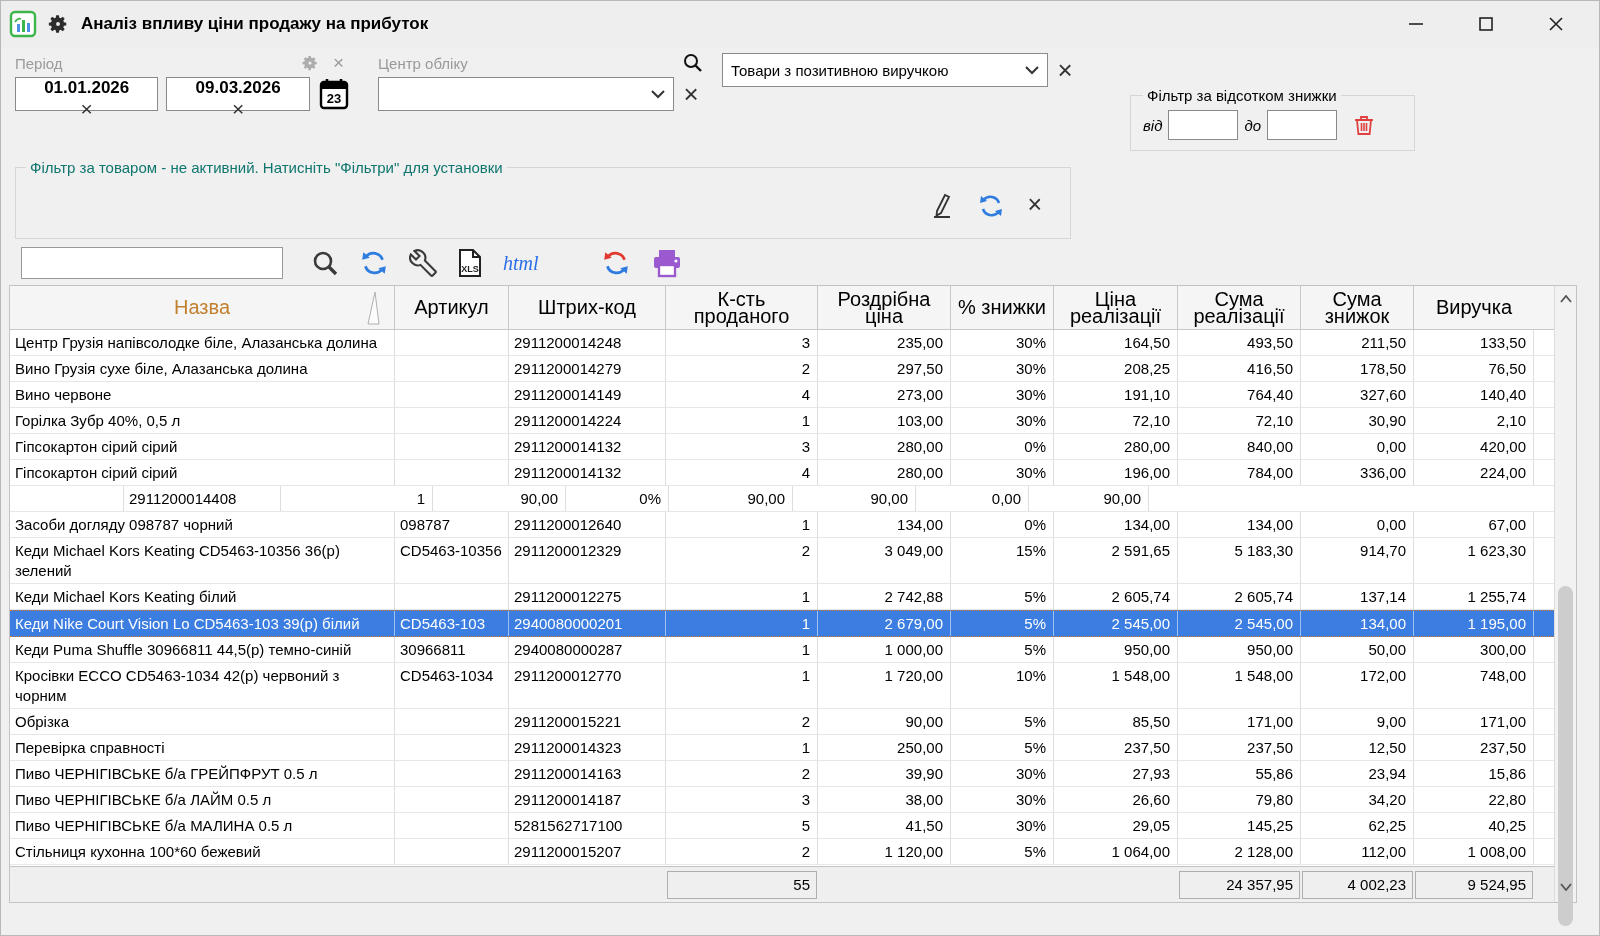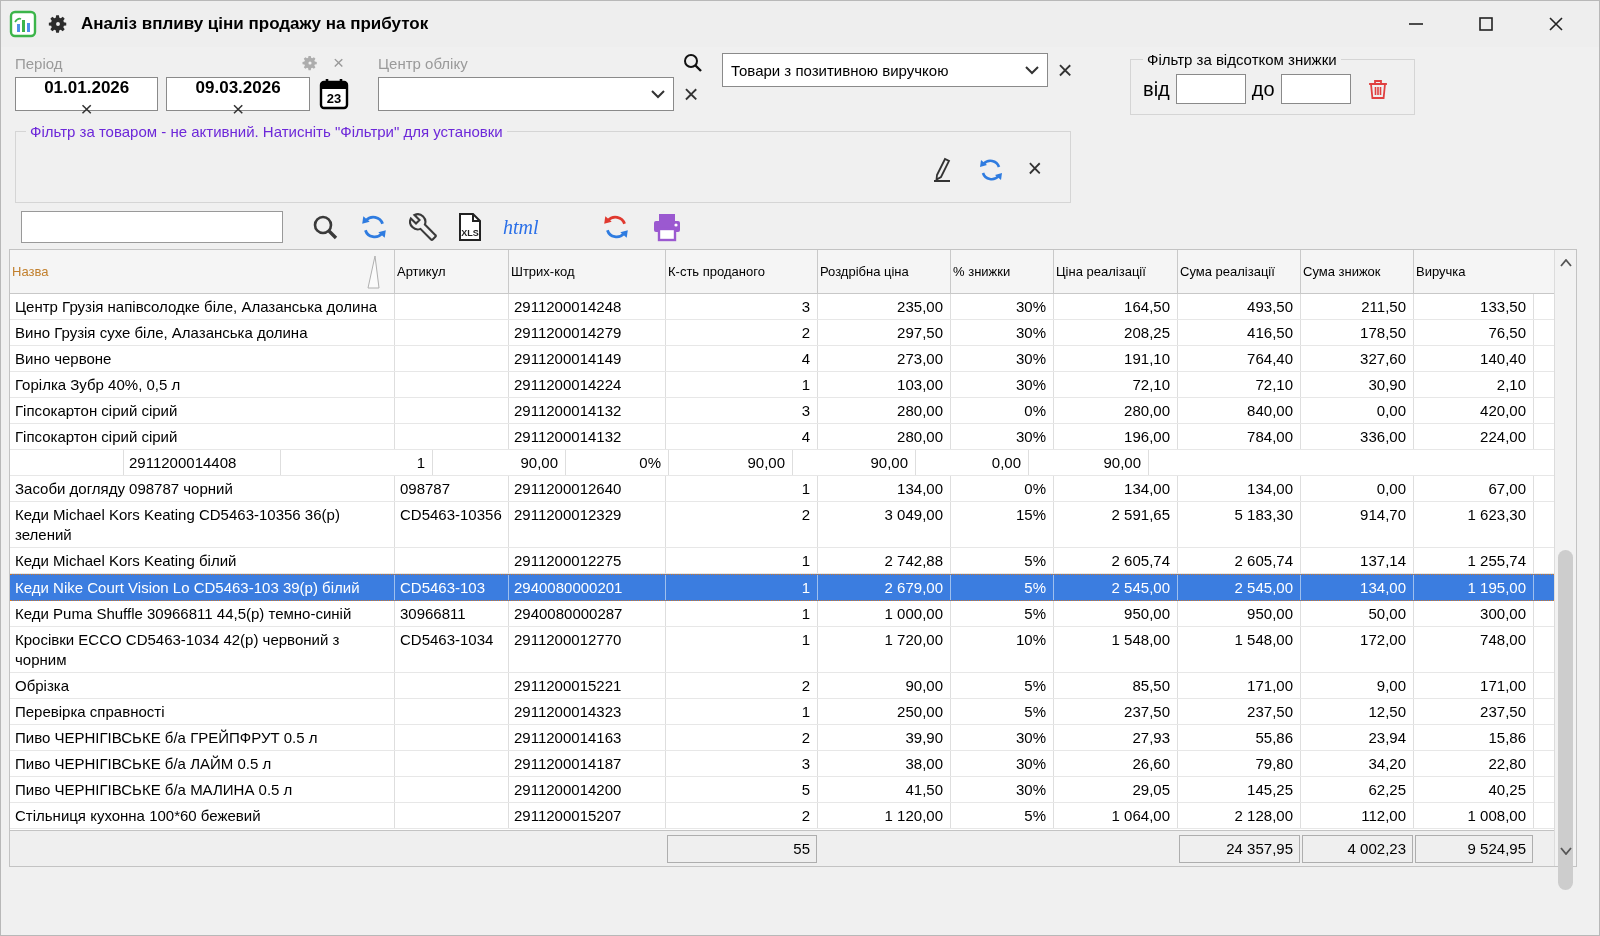--- a/index.html
+++ b/index.html
@@ -37,43 +37,43 @@
   .gray-x { color:#9a9a9a; font-size:19px; }
 
   .center-group { width:330px; margin-left:28px; }
   .combo { background:#fff; border:1px solid #8a8a8a; height:34px; flex:1; display:flex; align-items:center; padding:0 8px; font-size:15px; }
   .combo .chev { margin-left:auto; }
   .combo-x { width:34px; display:flex; align-items:center; justify-content:center; }
   .search-glyph { margin-left:auto; margin-right:4px; }
 
   .revenue-group { width:360px; margin-left:14px; }
 
-  fieldset.discount-fs { margin-left:48px; border:1px solid #d5d5d5; padding:6px 10px 10px 12px; width:285px; }
+  fieldset.discount-fs { margin-left:48px; border:1px solid #d5d5d5; padding:6px 10px 10px 12px; width:285px;margin-top:36px; }
   fieldset.discount-fs legend { font-size:15px; color:#000; padding:0 4px; }
   .discount-row { display:flex; align-items:center; gap:6px; }
   .discount-row .mini-input { width:70px; height:30px; background:#fff; border:1px solid #8a8a8a; }
-  .discount-lbl { font-size:20px; }
+  .discount-lbl { font-size:15px;font-style:italic; }
 
   fieldset.product-fs { margin:2px 0 0 14px; width:1056px; border:1px solid #d5d5d5; height:80px; padding:2px 10px; }
-  fieldset.product-fs legend { font-size:15px; color:#6d28d9; padding:0 4px; }
+  fieldset.product-fs legend { font-size:15px; color:#0f766e; padding:0 4px; }
   .product-icons { display:flex; justify-content:flex-end; gap:22px; padding:14px 18px 0 0; }
 
   
   .toolbar { display:flex; align-items:center; padding:8px 0 6px 20px; }
   .search-input { width:262px; height:32px; background:#fff; border:1px solid #999; font-size:15px; padding:0 6px; }
   .tb-icons { display:flex; align-items:center; gap:20px; margin-left:28px; }
   .tb-gap { width:22px; }
   .html-label { font-size:20px; color:var(--html-blue); font-family:"Liberation Serif", serif; font-style:italic; }
 
   
   .grid { position:relative; margin-left:8px; width:1568px; height:618px; background:#fff; border:1px solid #c3c3c3; }
   .grid-inner { width:1546px; }
   .grid-header { display:flex; background:#f5f5f5; border-bottom:1px solid #c8c8c8; height:44px; }
-  .hcell { display:flex; align-items:center; text-align:center;
-           font-size:13px; border-right:1px solid #c9c9c9; line-height:17px; position:relative; padding:2px; }
+  .hcell { display:flex; align-items:center; justify-content:center; text-align:center;
+           font-size:20px; border-right:1px solid #c9c9c9; line-height:17px; position:relative; padding:2px; }
   .hcell.first { color:var(--name-orange); }
   .sort-tri { position:absolute; right:14px; top:5px; }
   .grid-body { background:#fff; }
   .grid-row { display:flex; border-bottom:1px solid #e7e7e7; min-height:26px; }
   .cell { font-size:15px; padding:3px 5px 2px 5px; border-right:1px solid #dedede; line-height:20px; overflow:hidden; }
   .cell.num { text-align:right; padding-right:7px; }
   .c0{width:385px;} .c1{width:114px;} .c2{width:157px;} .c3{width:152px;}
   .c4{width:133px;} .c5{width:103px;} .c6{width:124px;} .c7{width:123px;}
   .c8{width:113px;} .c9{width:120px;}
   .h0{width:385px;} .h1{width:114px;} .h2{width:157px;} .h3{width:152px;}
@@ -517,21 +517,21 @@
             <div class="cell c4 num">38,00</div>
             <div class="cell c5 num">30%</div>
             <div class="cell c6 num">26,60</div>
             <div class="cell c7 num">79,80</div>
             <div class="cell c8 num">34,20</div>
             <div class="cell c9 num">22,80</div>
           </div>
           <div class="grid-row">
             <div class="cell c0">Пиво ЧЕРНІГІВСЬКЕ б/а МАЛИНА 0.5 л</div>
             <div class="cell c1"></div>
-            <div class="cell c2">2911200014200</div>
+            <div class="cell c2">5281562717100</div>
             <div class="cell c3 num">5</div>
             <div class="cell c4 num">41,50</div>
             <div class="cell c5 num">30%</div>
             <div class="cell c6 num">29,05</div>
             <div class="cell c7 num">145,25</div>
             <div class="cell c8 num">62,25</div>
             <div class="cell c9 num">40,25</div>
           </div>
           <div class="grid-row">
             <div class="cell c0">Стільниця кухонна 100*60 бежевий</div>

